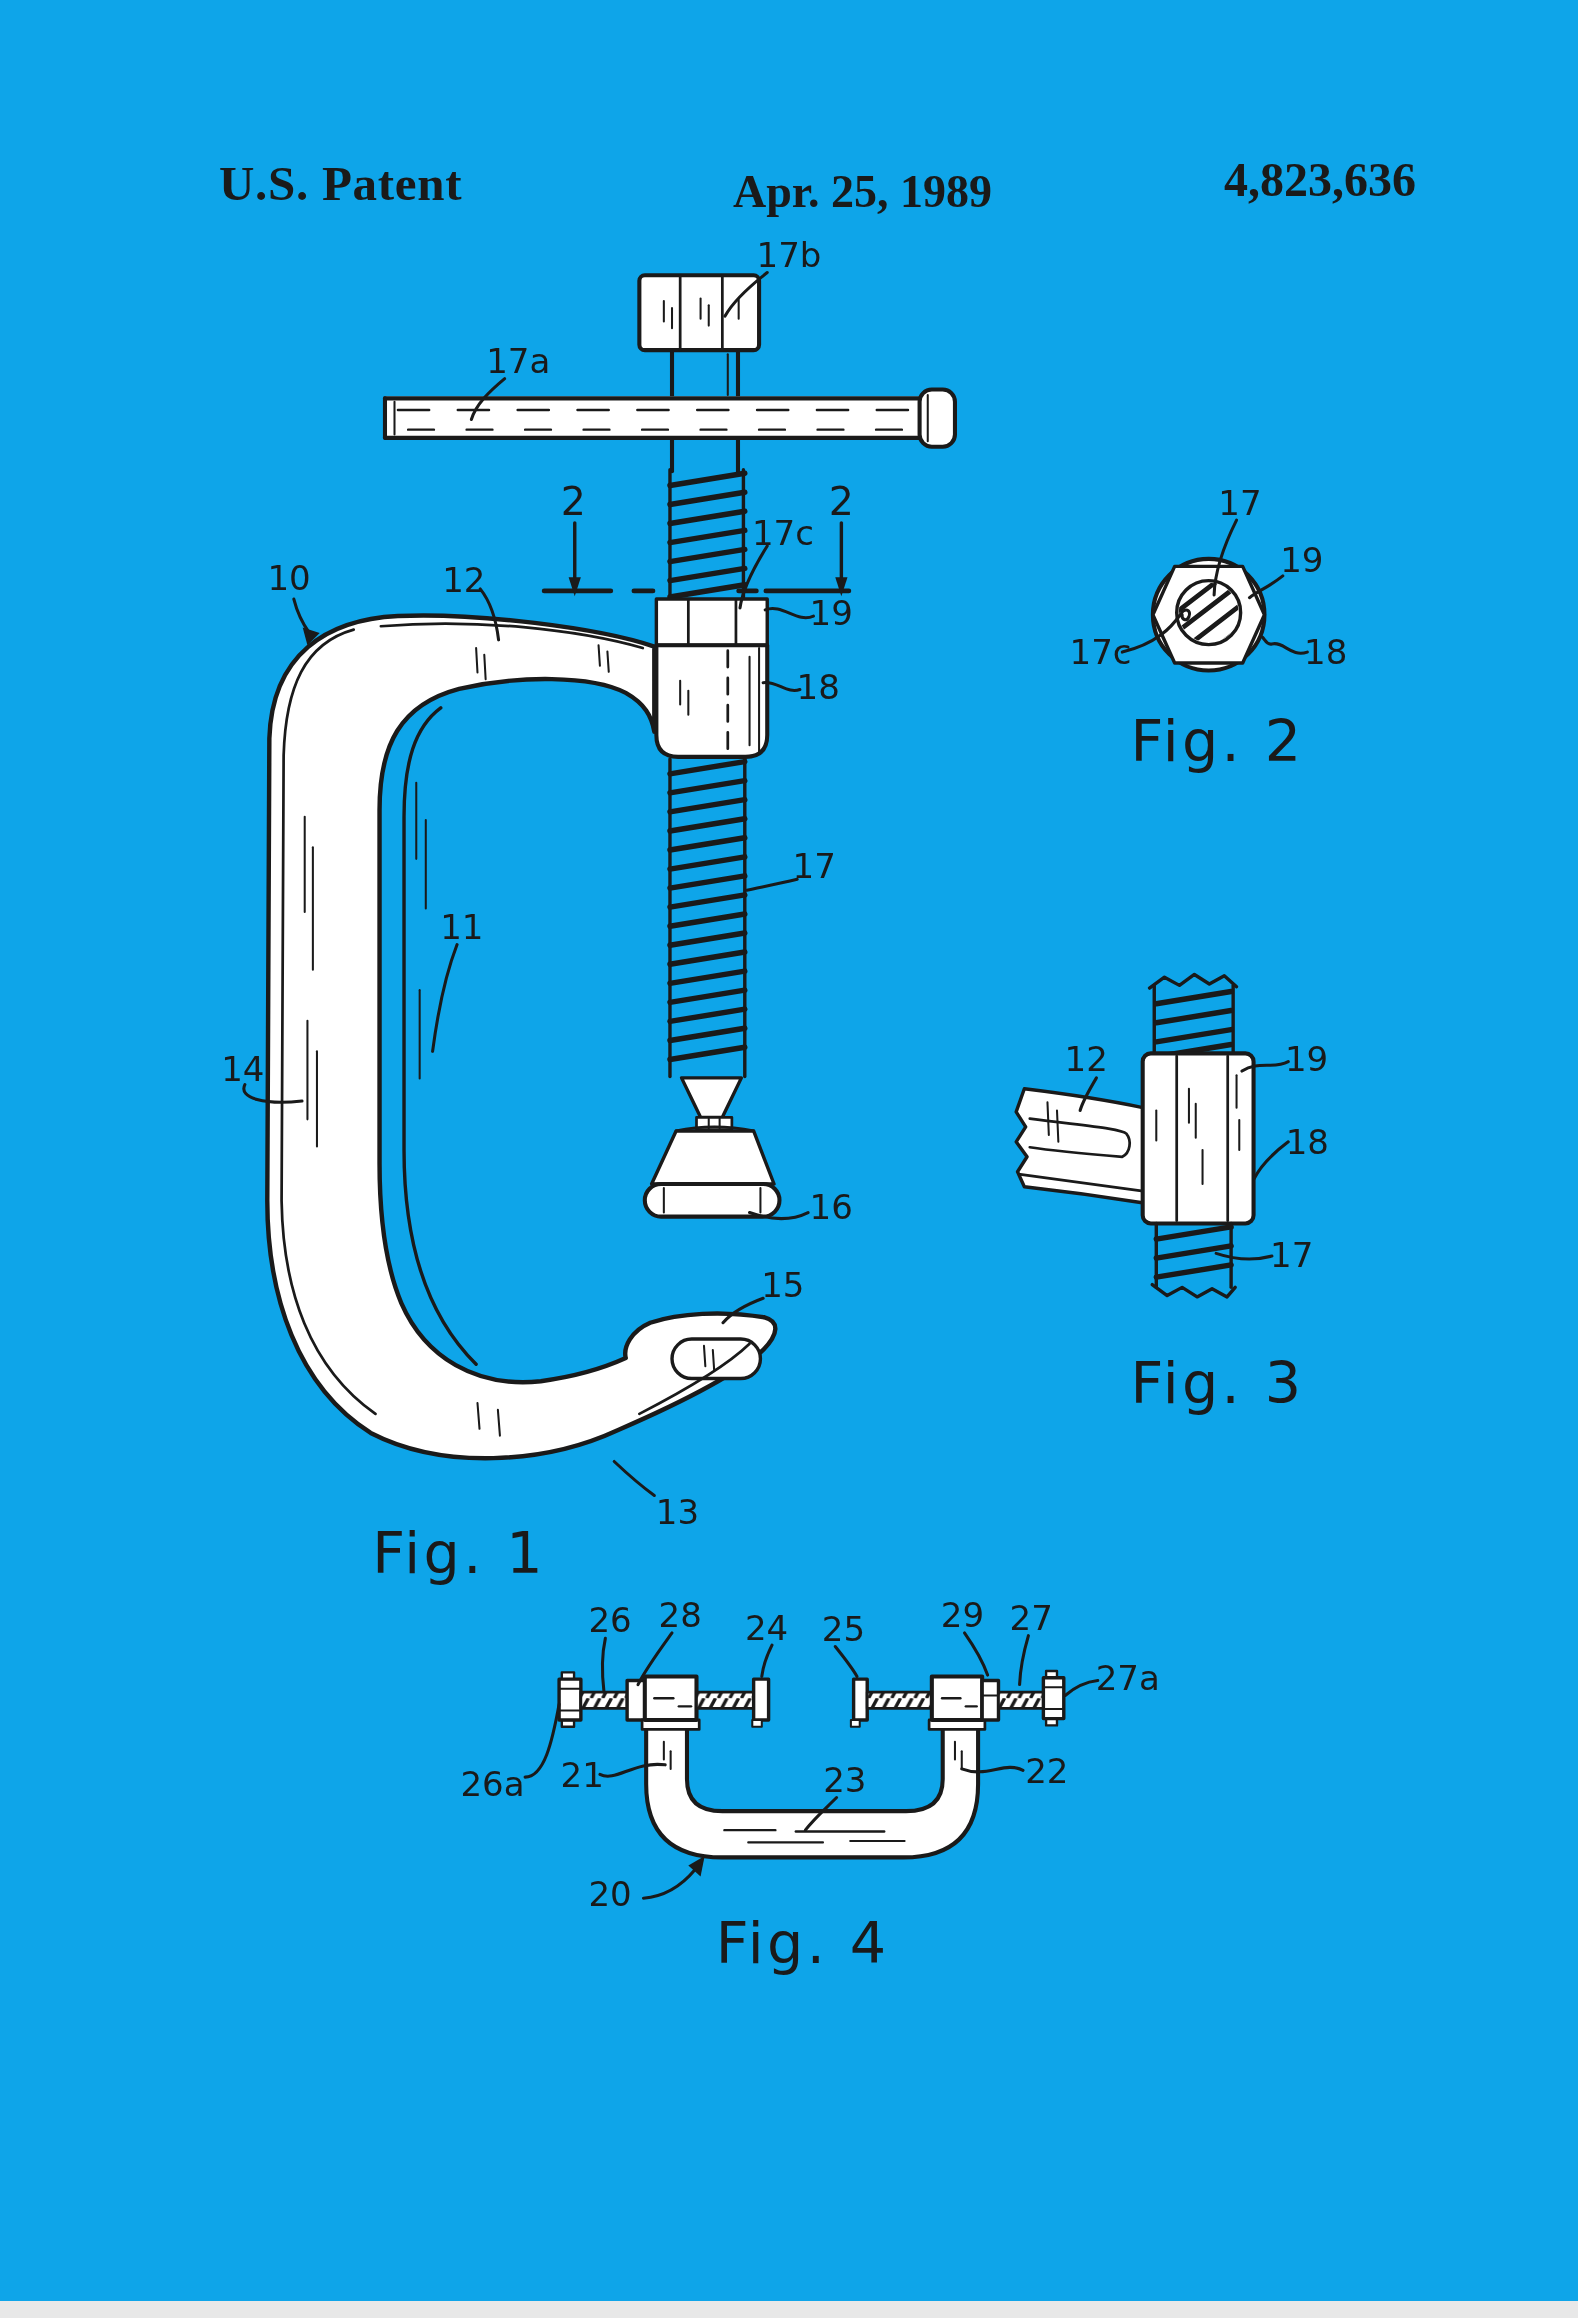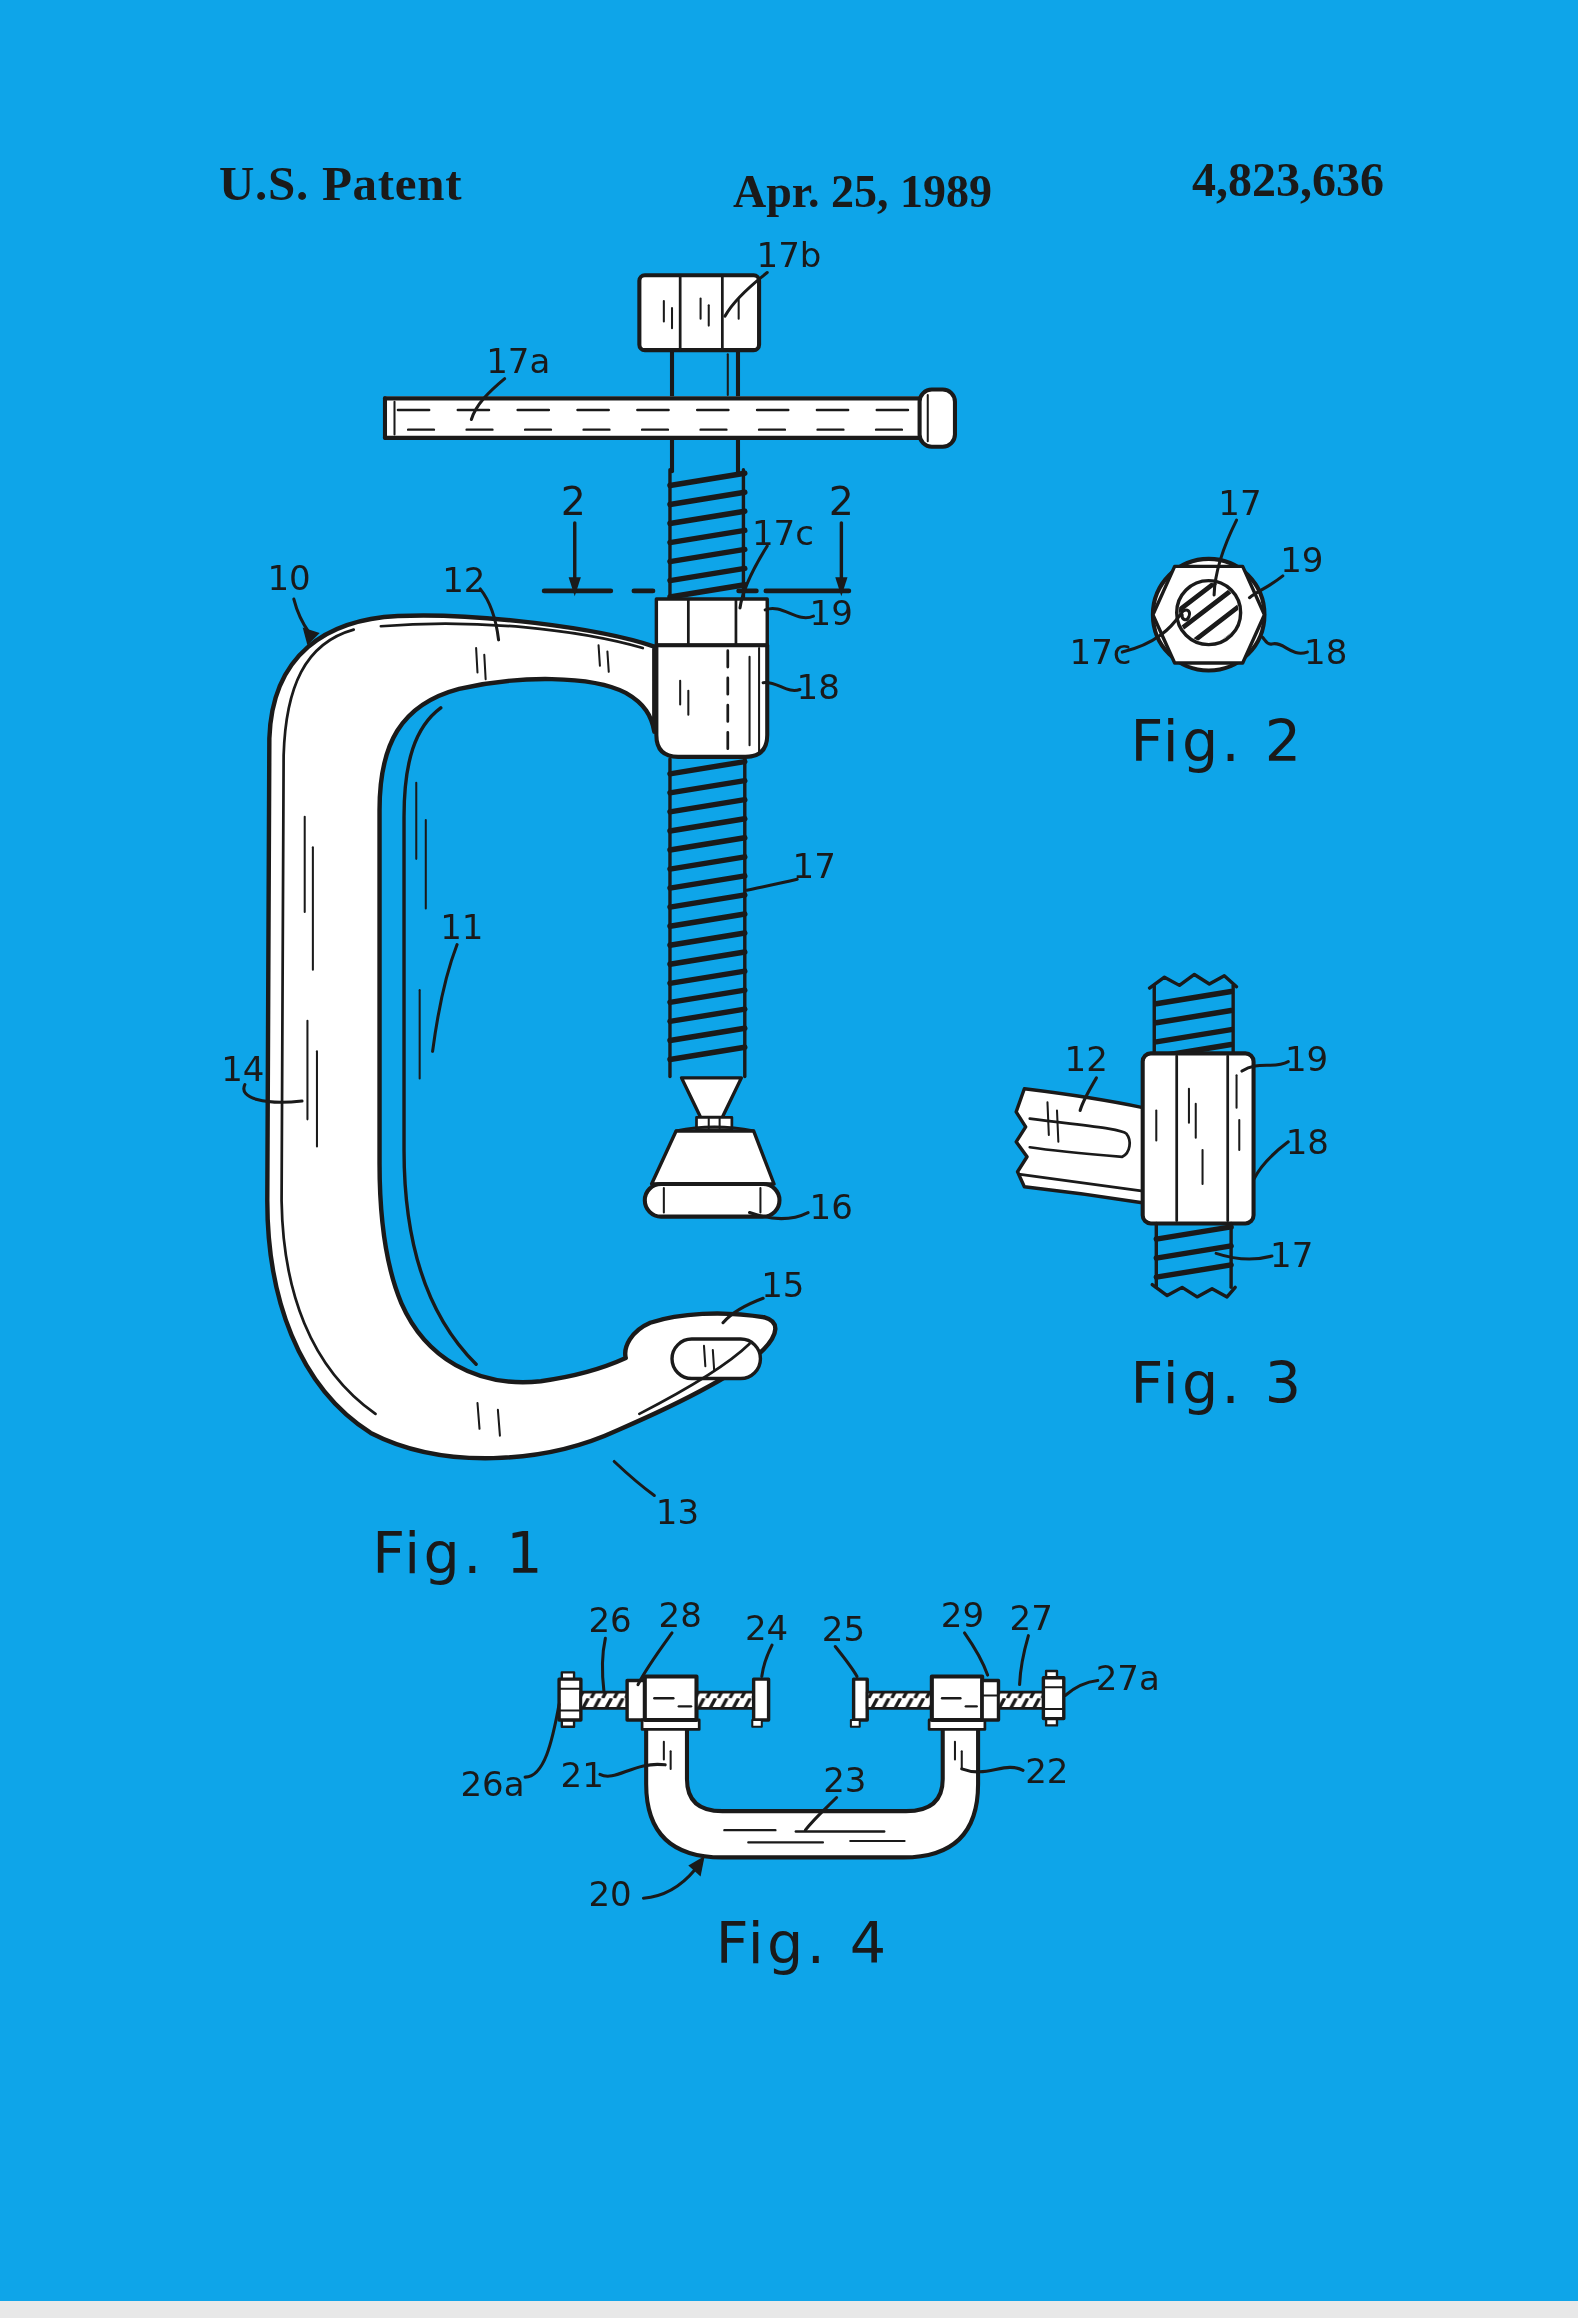--- a/index.html
+++ b/index.html
@@ -1,21 +1,21 @@
 <!DOCTYPE html>
 <html style="font-size:11px"><head>
 <meta charset="utf-8">
 <style>
   html,body{margin:0;padding:0;background:#e8e8e8;}
   .page{position:relative;width:1578px;height:2301px;background:#0ea5e9;overflow:hidden;
         font-family:"DejaVu Sans",sans-serif;color:#1a1a1a;}
   .hdr{position:absolute;font-family:"Liberation Serif",serif;font-weight:bold;white-space:nowrap;}
   .hdr-title{left:219px;top:155px;font-size:49px;letter-spacing:0.7px;}
   .hdr-date{left:733px;top:165px;font-size:46px;}
-  .hdr-num{left:1192px;top:152px;font-size:48px;}
+  .hdr-num{left:1224px;top:152px;font-size:48px;}
   svg{position:absolute;left:0;top:0;}
   svg text{font-family:"DejaVu Sans",sans-serif;fill:#1a1a1a;}
   .ref{font-size:50px;}
   .ref2{font-size:58px;}
   .cap{font-size:84px;letter-spacing:5px;}
 </style>
 </head>
 <body>
 
 <div class="page">

